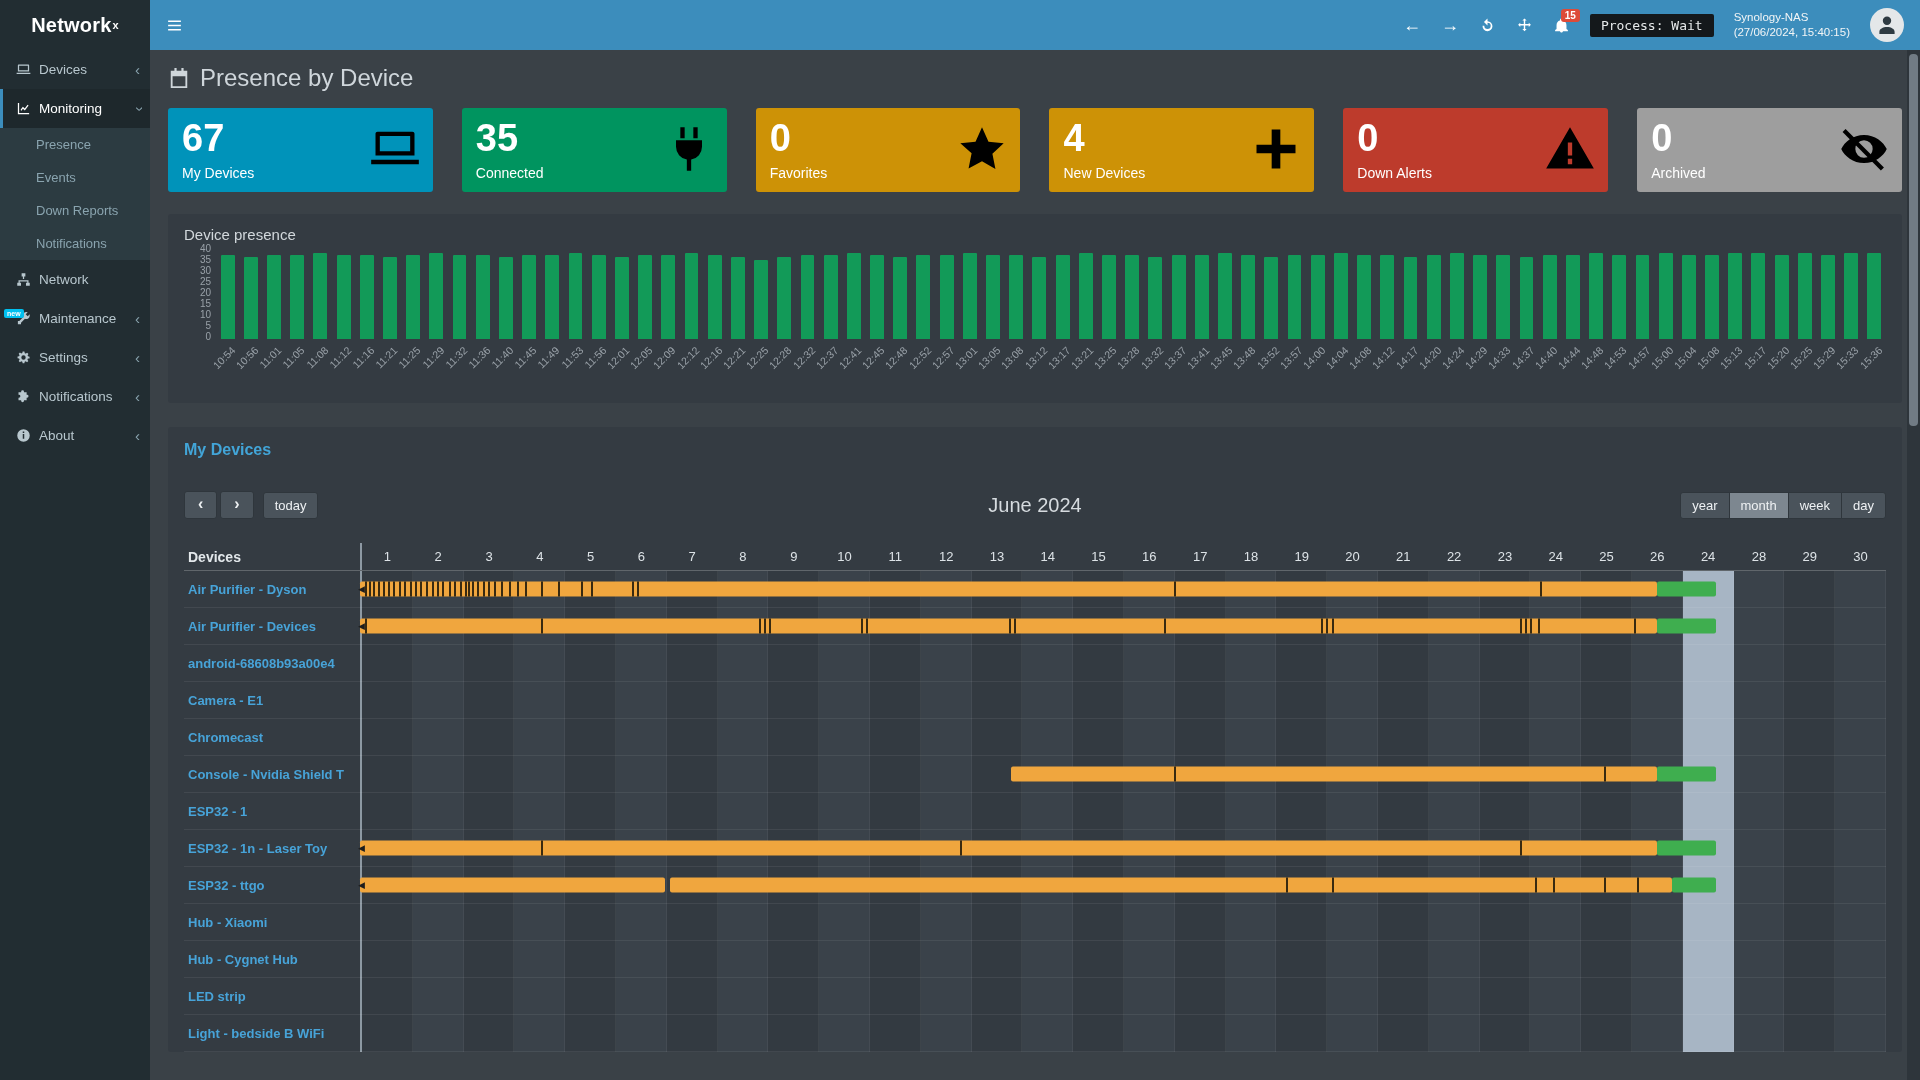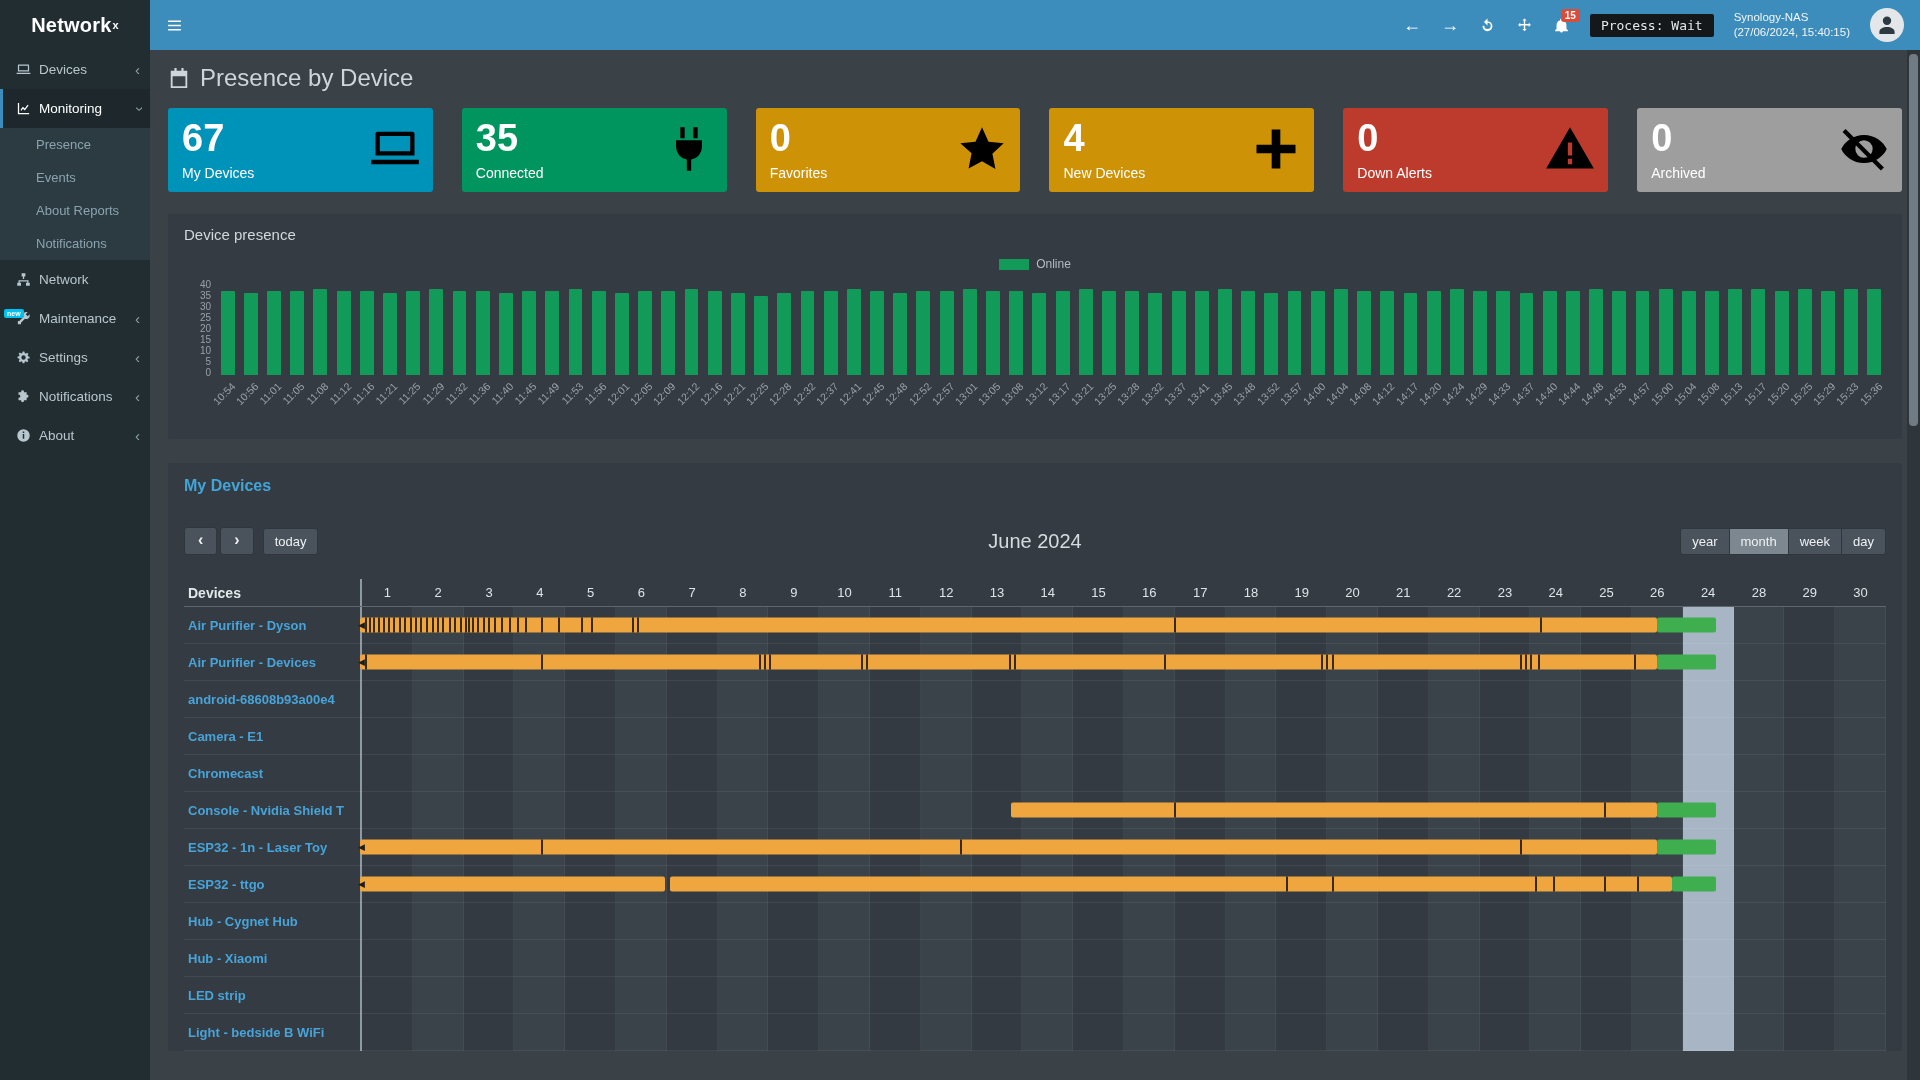--- a/index.html
+++ b/index.html
@@ -136,21 +136,21 @@
               <path d="M3 3h2v16h16v2H3z"></path>
               <path d="M7.5 13.5l3.5-4.5 3 3 4.5-6 1.6 1.2-6 8-3-3-2.9 3.7z"></path>
             </svg>
           </span>
           <span class="nav-label">Monitoring</span>
           <span class="chev chev-down">‹</span>
         </div>
         <div class="submenu">
           <div class="sub-item">Presence</div>
           <div class="sub-item">Events</div>
-          <div class="sub-item">About Reports</div>
+          <div class="sub-item">Down Reports</div>
           <div class="sub-item">Notifications</div>
         </div>
         <div class="nav-item">
           <span class="icn nav-icn">
             <svg viewBox="0 0 24 24">
               <path d="M9 2h6v5H9zM2 17h6v5H2zM16 17h6v5h-6zM11 7h2v4h-2zM4 13h16v2H4zM4 13h2v4H4zM18 13h2v4h-2z"></path>
             </svg>
           </span>
           <span class="nav-label">Network</span>
         </div>
@@ -288,24 +288,20 @@
             <div class="card-label">Archived</div>
             <span class="card-icon"><svg viewBox="0 0 24 24">
                 <path fill-rule="evenodd" d="M12 5.5c5 0 9 3.2 10.5 6.5C21 15.3 17 18.5 12 18.5S3 15.3 1.5 12C3 8.7 7 5.5 12 5.5zm0 2.5a4 4 0 1 0 0 8 4 4 0 0 0 0-8z"></path>
                 <path d="M3.5 2.8l17.7 17.7-1.4 1.4L2.1 4.2z"></path>
               </svg></span>
           </div>
         </div>
 
       <section class="panel">
         <div class="panel-title">Device presence</div>
-        <div class="legend-row">
-          <span class="legend-swatch" style="background: rgb(18, 154, 88);"></span>
-          <span>Online</span>
-        </div>
         <div class="chart-wrap">
           <div class="y-axis">
               <div>40</div>
               <div>35</div>
               <div>30</div>
               <div>25</div>
               <div>20</div>
               <div>15</div>
               <div>10</div>
               <div>5</div>
@@ -636,20 +632,24 @@
               <div class="gantt-row">
                 <div class="row-label">Console - Nvidia Shield T</div>
                 <div class="row-timeline">
                   <div class="gbar" style="left: 42.6667%; width: 42.3333%; background: rgb(240, 166, 62);"></div>
                   <div class="gbar" style="left: 85%; width: 3.83333%; background: rgb(63, 174, 79);"></div>
                   <div class="gtick" style="left: 53.3333%;"></div>
                   <div class="gtick" style="left: 81.5%;"></div>
                 </div>
               </div>
               <div class="gantt-row">
+                <div class="row-label">ESP32 - 1</div>
+                <div class="row-timeline"></div>
+              </div>
+              <div class="gantt-row">
                 <div class="row-label">ESP32 - 1n - Laser Toy</div>
                 <div class="row-timeline">
                   <div class="gbar" style="left: 0%; width: 85%; background: rgb(240, 166, 62);"></div>
                   <span class="garrow" style="left: 0%;">◀</span>
                   <div class="gbar" style="left: 85%; width: 3.83333%; background: rgb(63, 174, 79);"></div>
                   <div class="gtick" style="left: 11.8333%;"></div>
                   <div class="gtick" style="left: 39.3333%;"></div>
                   <div class="gtick" style="left: 76%;"></div>
                 </div>
               </div>
@@ -662,25 +662,25 @@
                   <div class="gbar" style="left: 86%; width: 2.83333%; background: rgb(63, 174, 79);"></div>
                   <div class="gtick" style="left: 60.6667%;"></div>
                   <div class="gtick" style="left: 63.6667%;"></div>
                   <div class="gtick" style="left: 77%;"></div>
                   <div class="gtick" style="left: 78.1667%;"></div>
                   <div class="gtick" style="left: 81.5%;"></div>
                   <div class="gtick" style="left: 83.6667%;"></div>
                 </div>
               </div>
               <div class="gantt-row">
+                <div class="row-label">Hub - Xiaomi</div>
+                <div class="row-timeline"></div>
+              </div>
+              <div class="gantt-row">
                 <div class="row-label">Hub - Cygnet Hub</div>
-                <div class="row-timeline"></div>
-              </div>
-              <div class="gantt-row">
-                <div class="row-label">Hub - Xiaomi</div>
                 <div class="row-timeline"></div>
               </div>
               <div class="gantt-row">
                 <div class="row-label">LED strip</div>
                 <div class="row-timeline"></div>
               </div>
               <div class="gantt-row">
                 <div class="row-label">Light - bedside B WiFi</div>
                 <div class="row-timeline"></div>
               </div>

